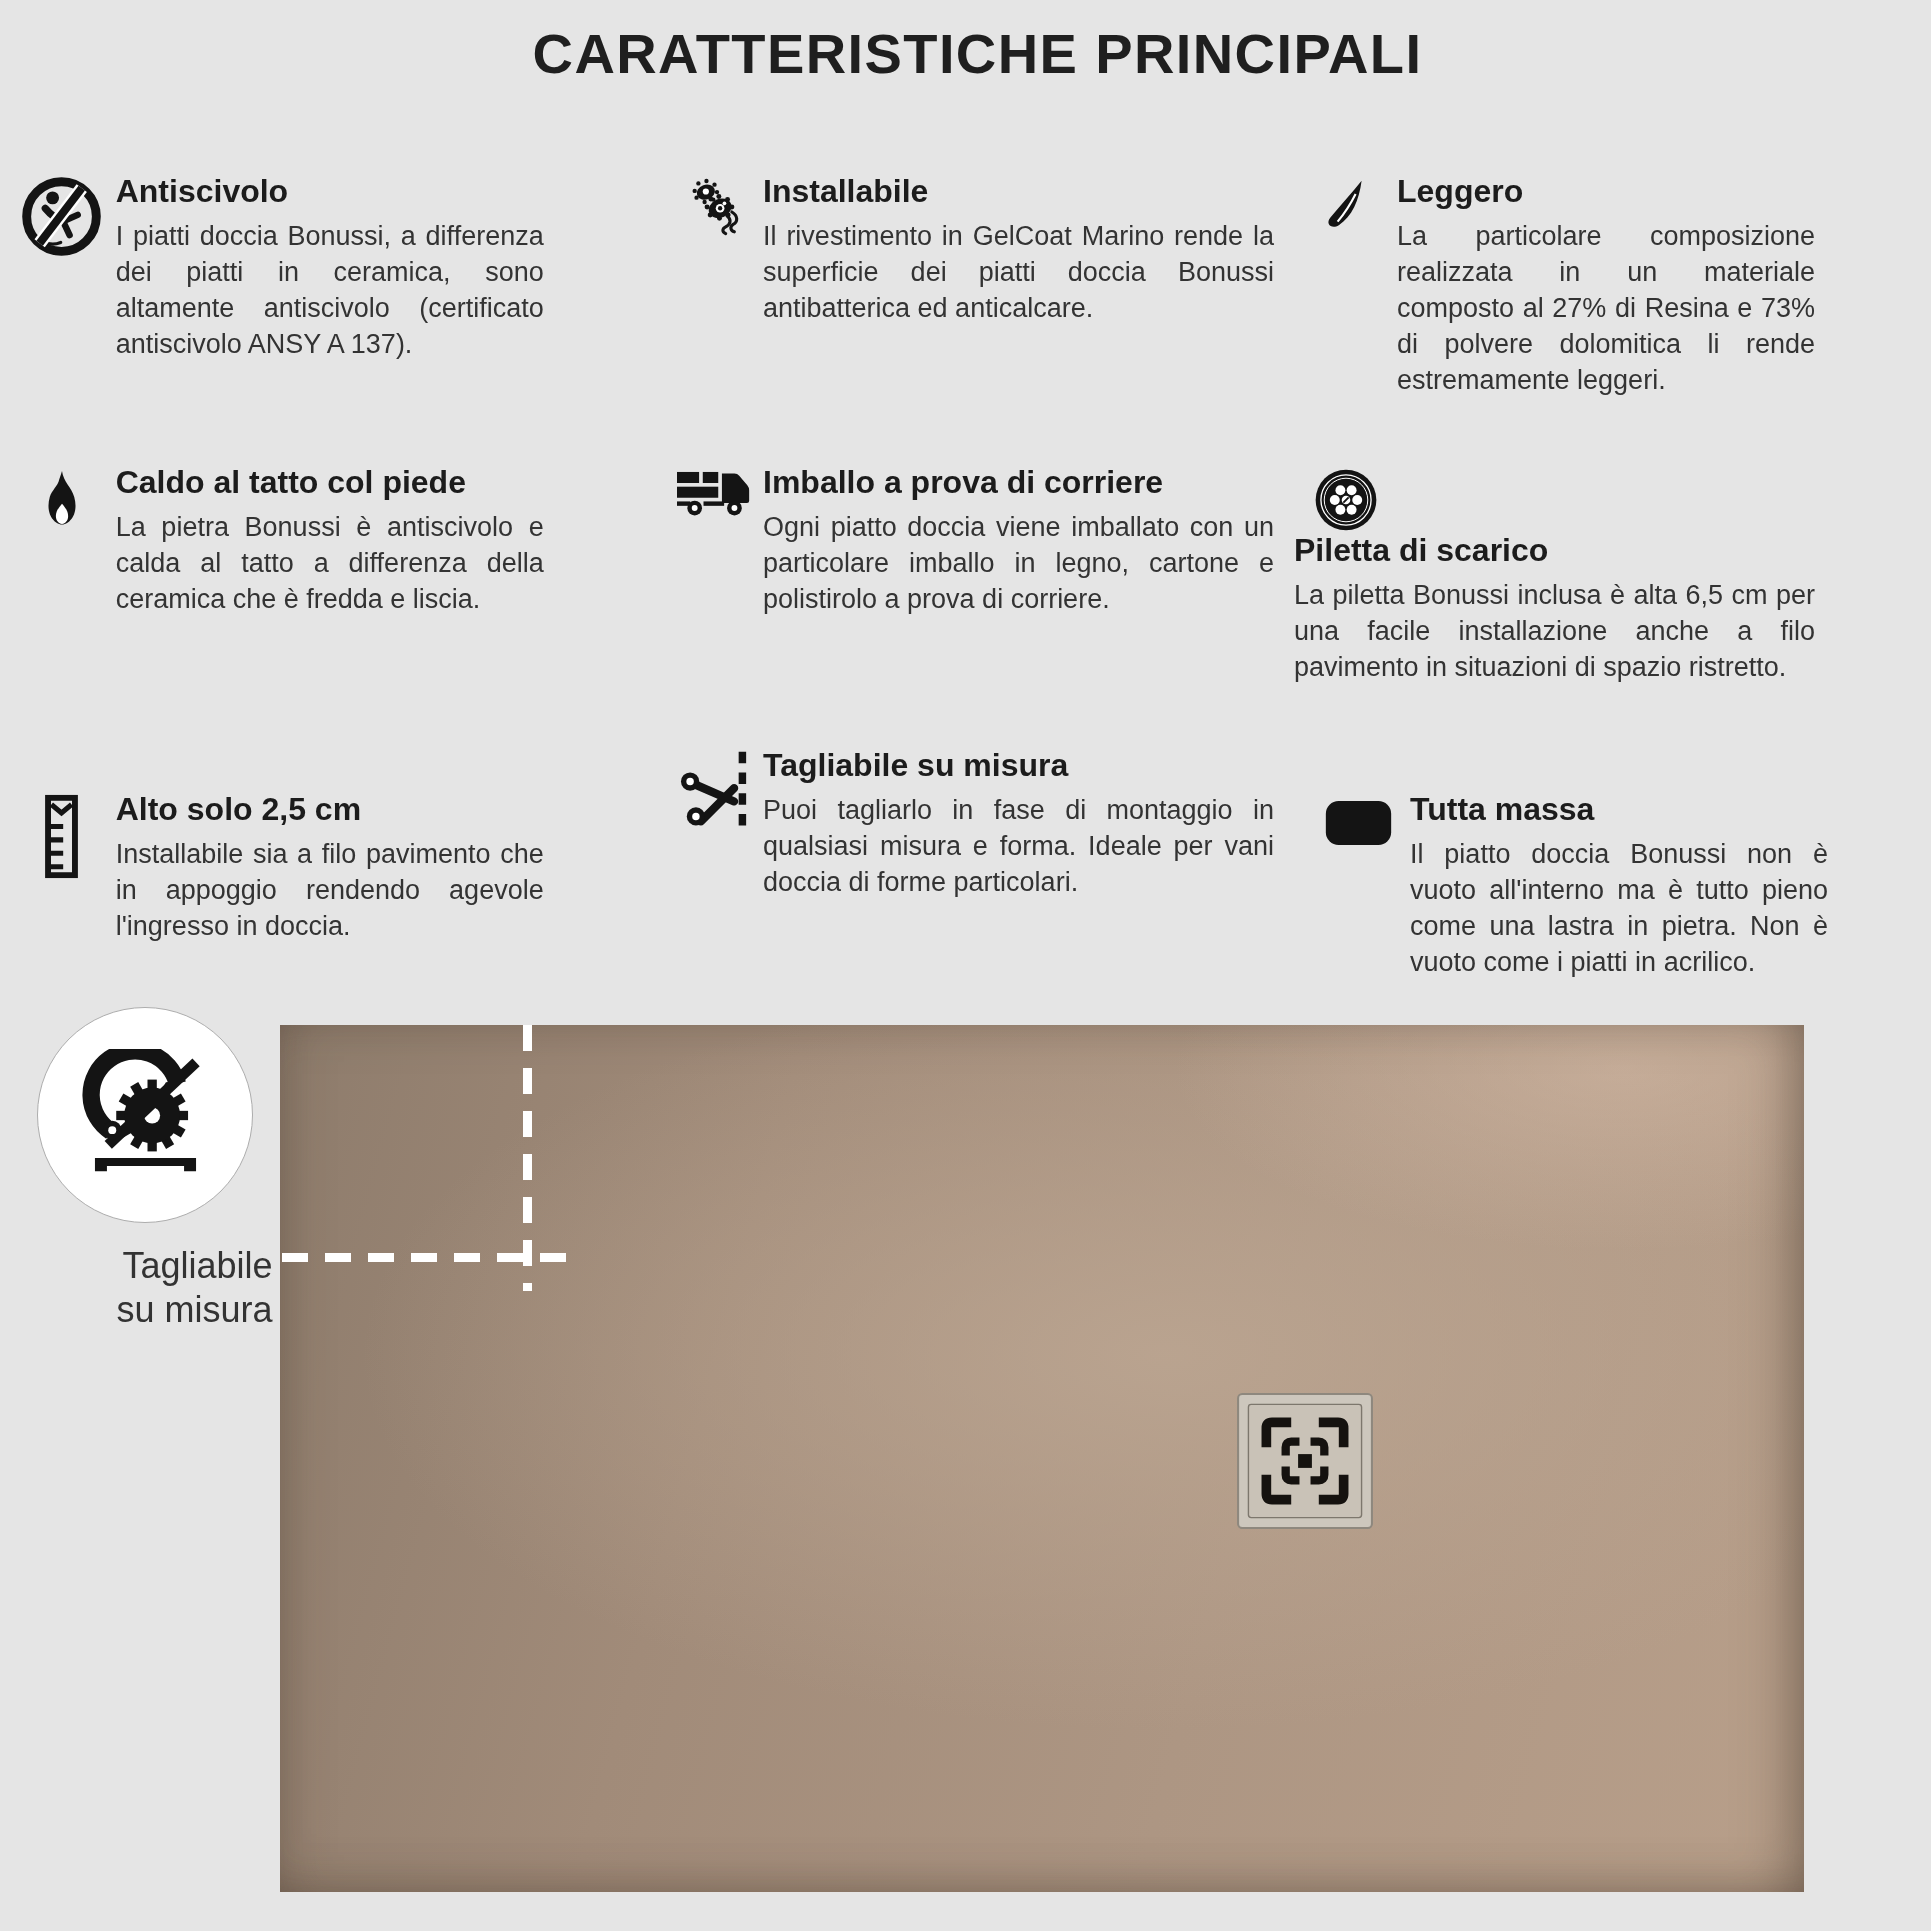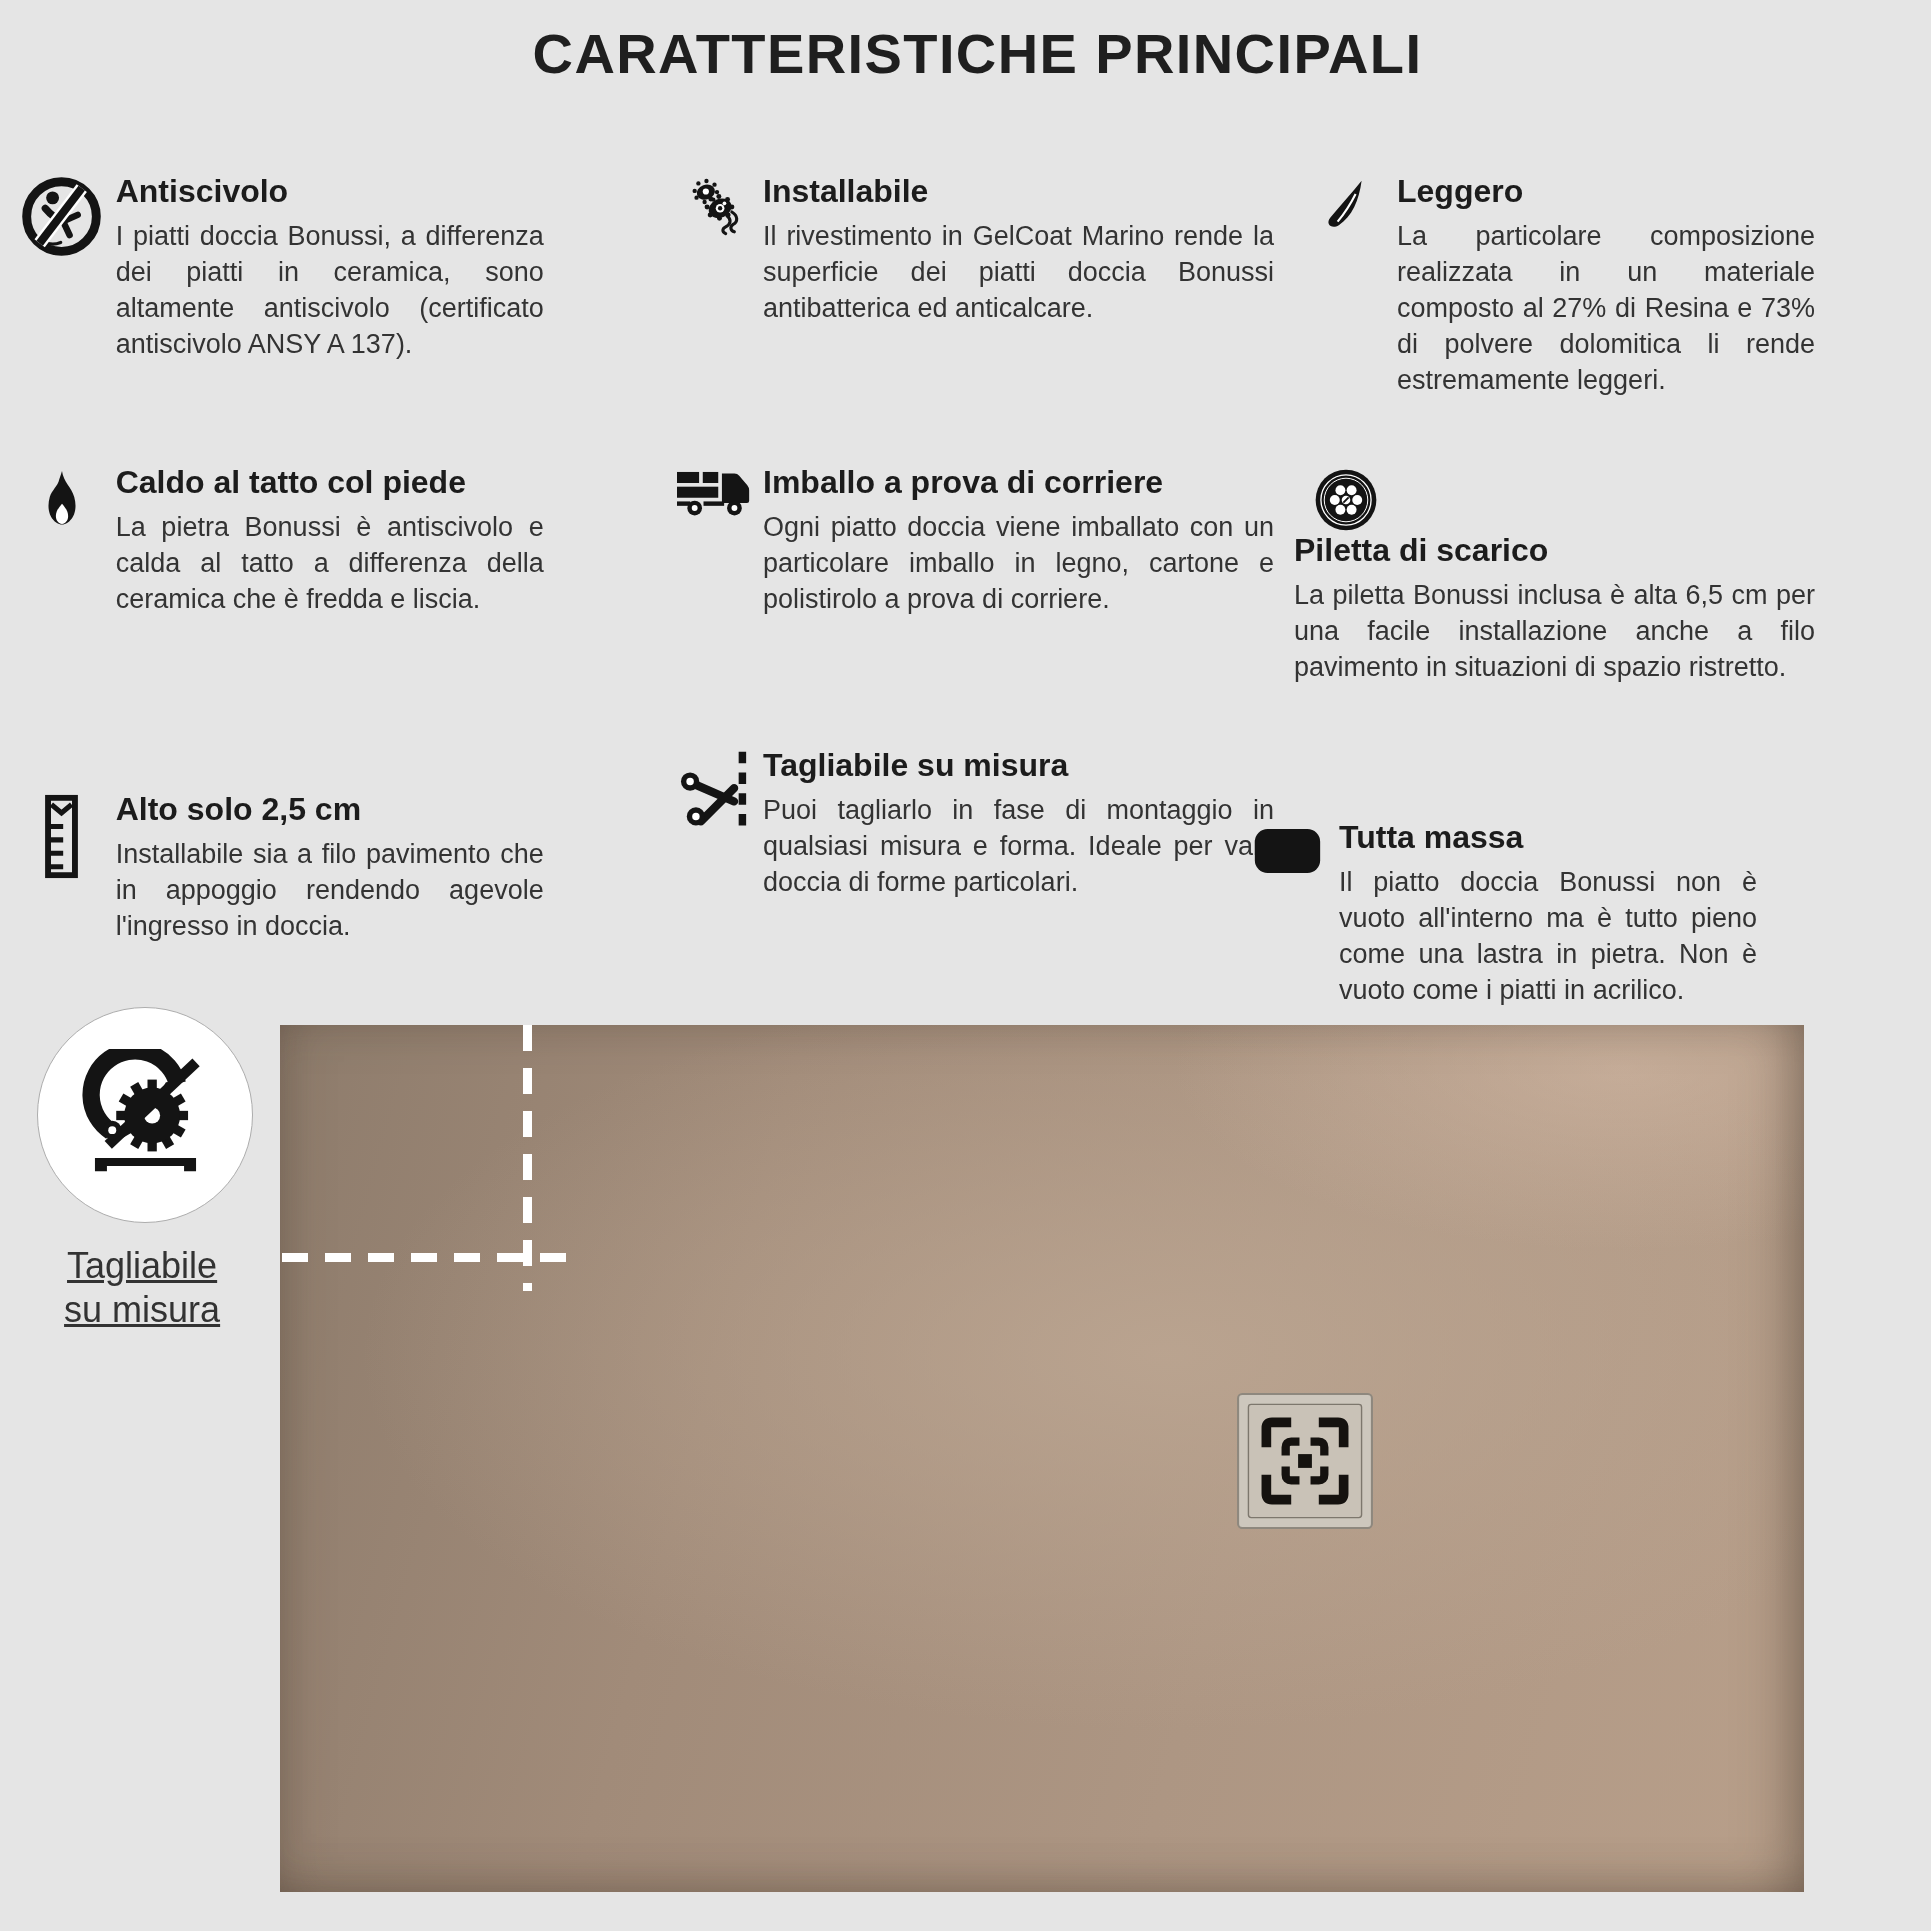--- a/index.html
+++ b/index.html
@@ -30,22 +30,22 @@
   .ic-truck   svg{width:81px;height:60px;}
   .ic-drain   svg{width:66px;height:66px;}
   .ic-ruler   svg{width:37px;height:85px;}
   .ic-scissors svg{width:83px;height:83px;}
   .ic-slab    svg{width:71px;height:58px;}
 
   
   .badge-circle{position:absolute;left:37px;top:1007px;width:214px;height:214px;border-radius:50%;
                 border:1.9px solid #adadad;background:#fff;display:flex;align-items:center;justify-content:center;}
   .badge-circle svg{width:133px;height:133px;}
-  .badge-label{position:absolute;left:11.6px;top:1244px;width:261px;text-align:center;
-               font-size:36px;line-height:44px;color:#333;text-decoration:underline;}
+  .badge-label{position:absolute;left:11.6px;top:1244px;width:261px;text-align:right;
+               font-size:36px;line-height:44px;color:#333;}
 
   
   .photo{position:absolute;left:280px;top:1025px;width:1524px;height:867px;
          background:
            radial-gradient(42% 30% at 88% 5%, rgba(216,190,170,.50) 0%, rgba(216,190,170,0) 70%),
            radial-gradient(85% 70% at 58% 38%, rgba(188,166,146,.85) 0%, rgba(188,166,146,0) 62%),
            linear-gradient(105deg, #8e7c6c 0%, #a18b79 30%, #ad9683 62%, #b89f8a 100%);
          box-shadow: inset -27px 0 58px -21px rgba(66,52,42,.55),
                      inset 27px 0 58px -33px rgba(66,52,42,.35),
                      inset 0 -27px 58px -33px rgba(66,52,42,.30);}
@@ -281,21 +281,21 @@
       <svg viewBox="0 0 100 100">
           <use href="#sym-scissors"></use>
         </svg>
     </div>
     <div class="f-body">
       <h3>Tagliabile su misura</h3>
       <p>Puoi tagliarlo in fase di montaggio in qualsiasi misura e forma. Ideale per vani doccia di forme particolari.</p>
     </div>
   </div>
 
-  <div class="feature col3" style="left:1236px;top:792px;margin-top:28px;">
+  <div class="feature col3" style="left:1307px;top:792px;">
     <div class="f-icon ic-slab">
       <svg viewBox="0 0 100 80">
           <use href="#sym-slab"></use>
         </svg>
     </div>
     <div class="f-body">
       <h3>Tutta massa</h3>
       <p>Il piatto doccia Bonussi non è vuoto all'interno ma è tutto pieno come una lastra in pietra. Non è vuoto come i piatti in acrilico.</p>
     </div>
   </div>

